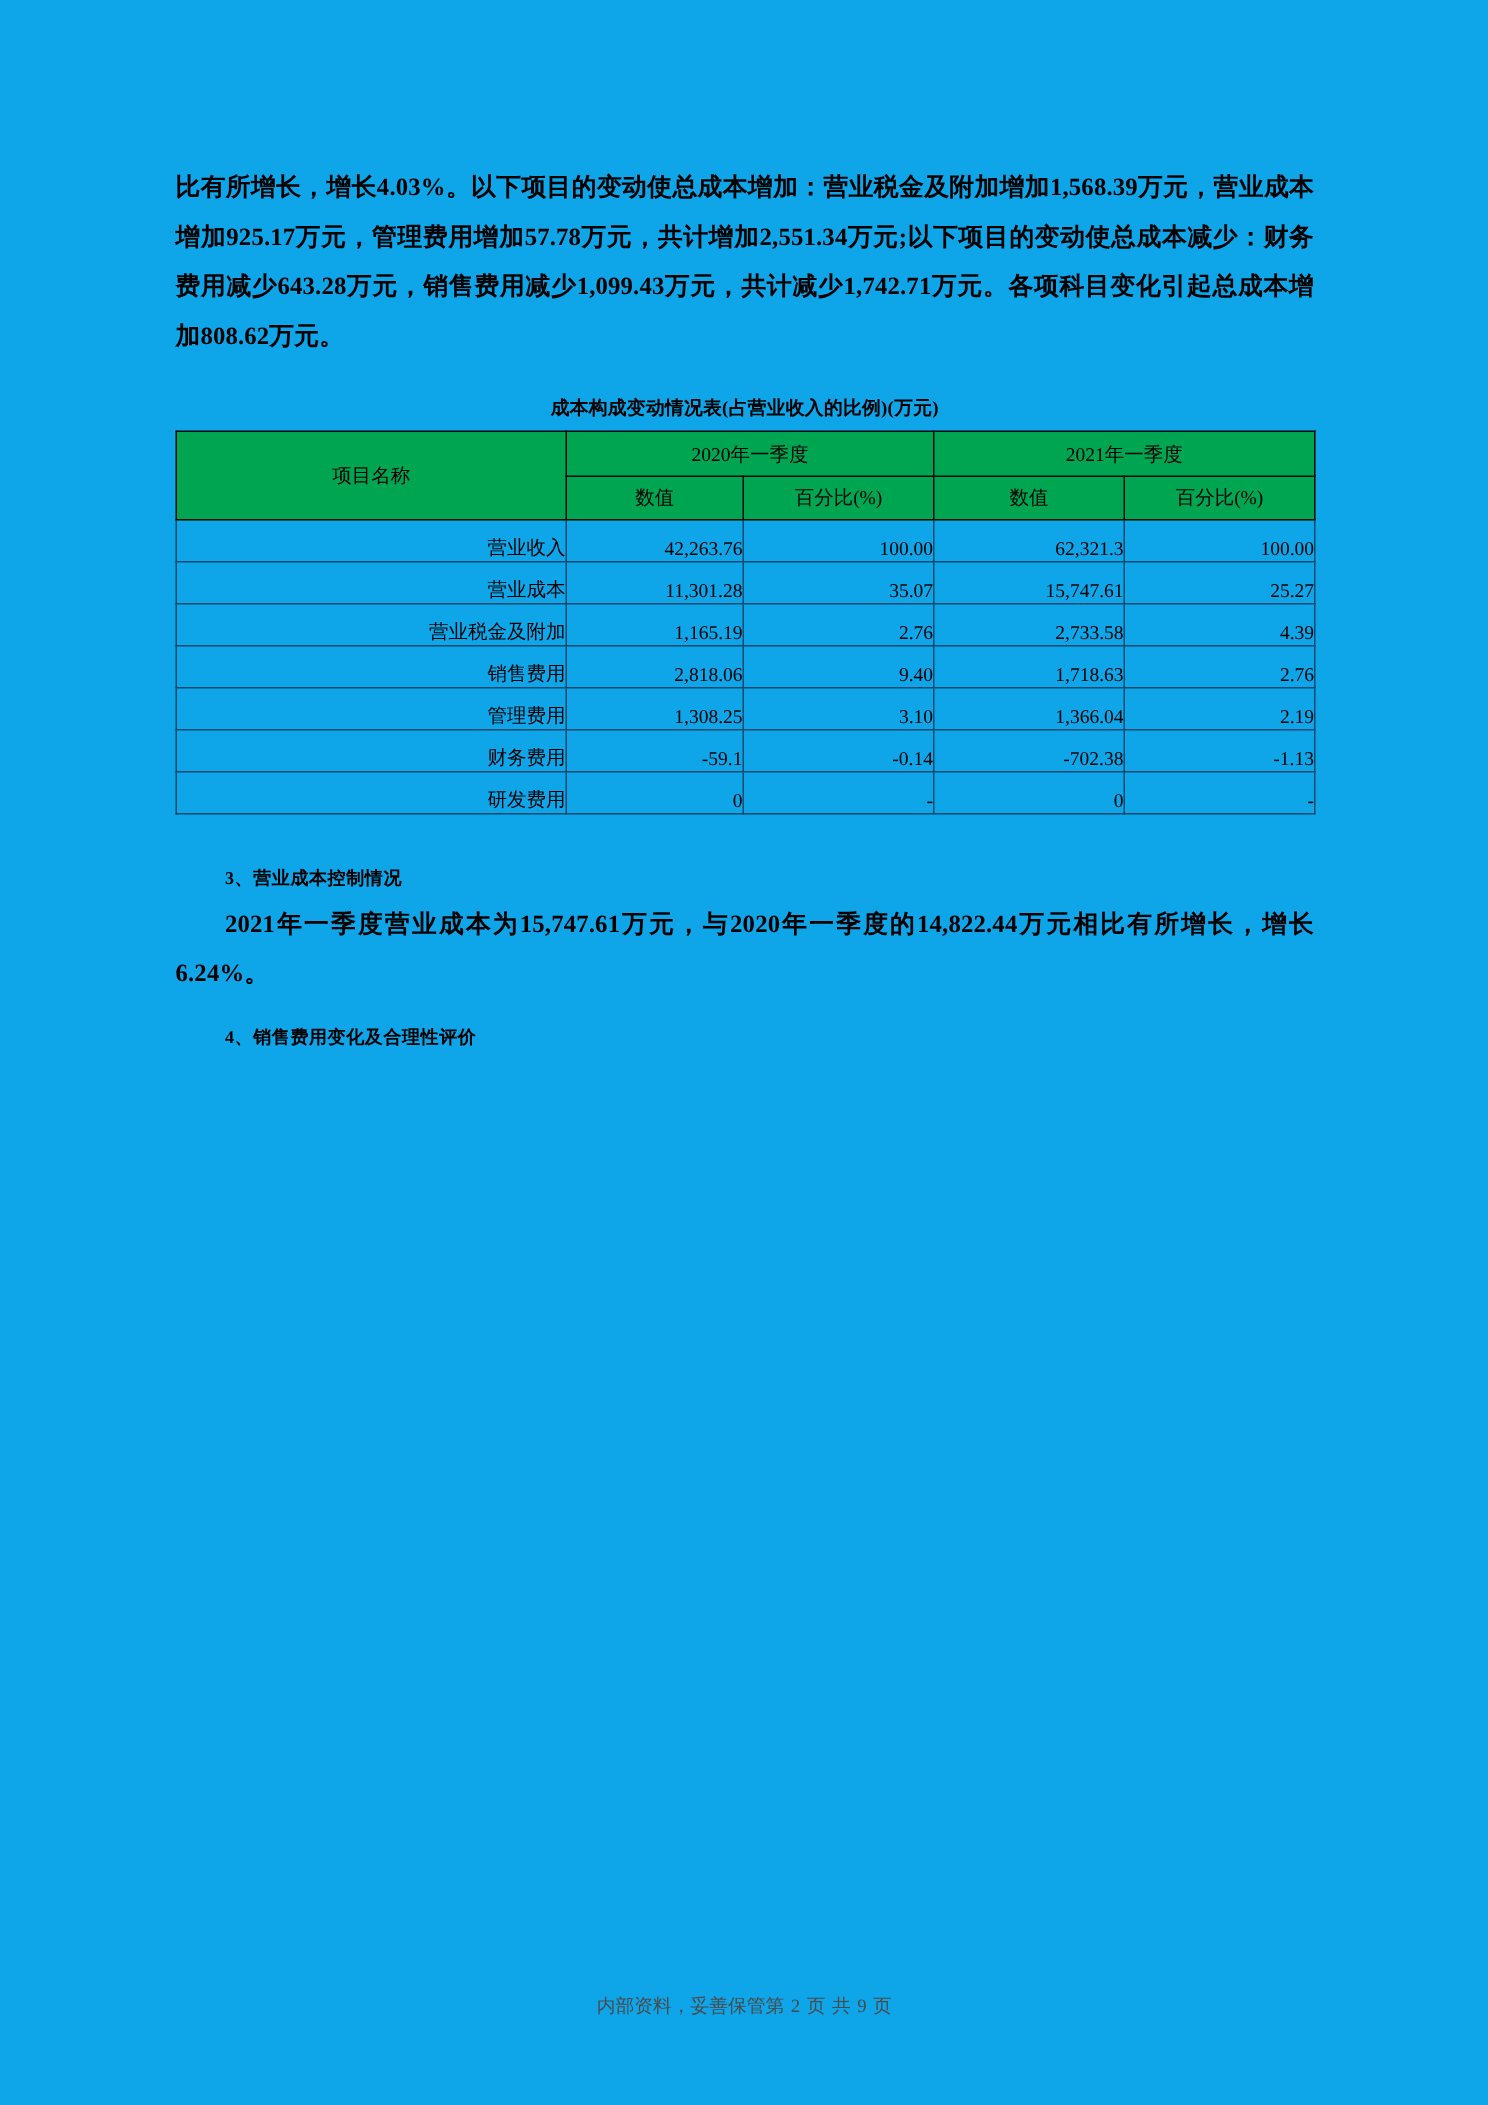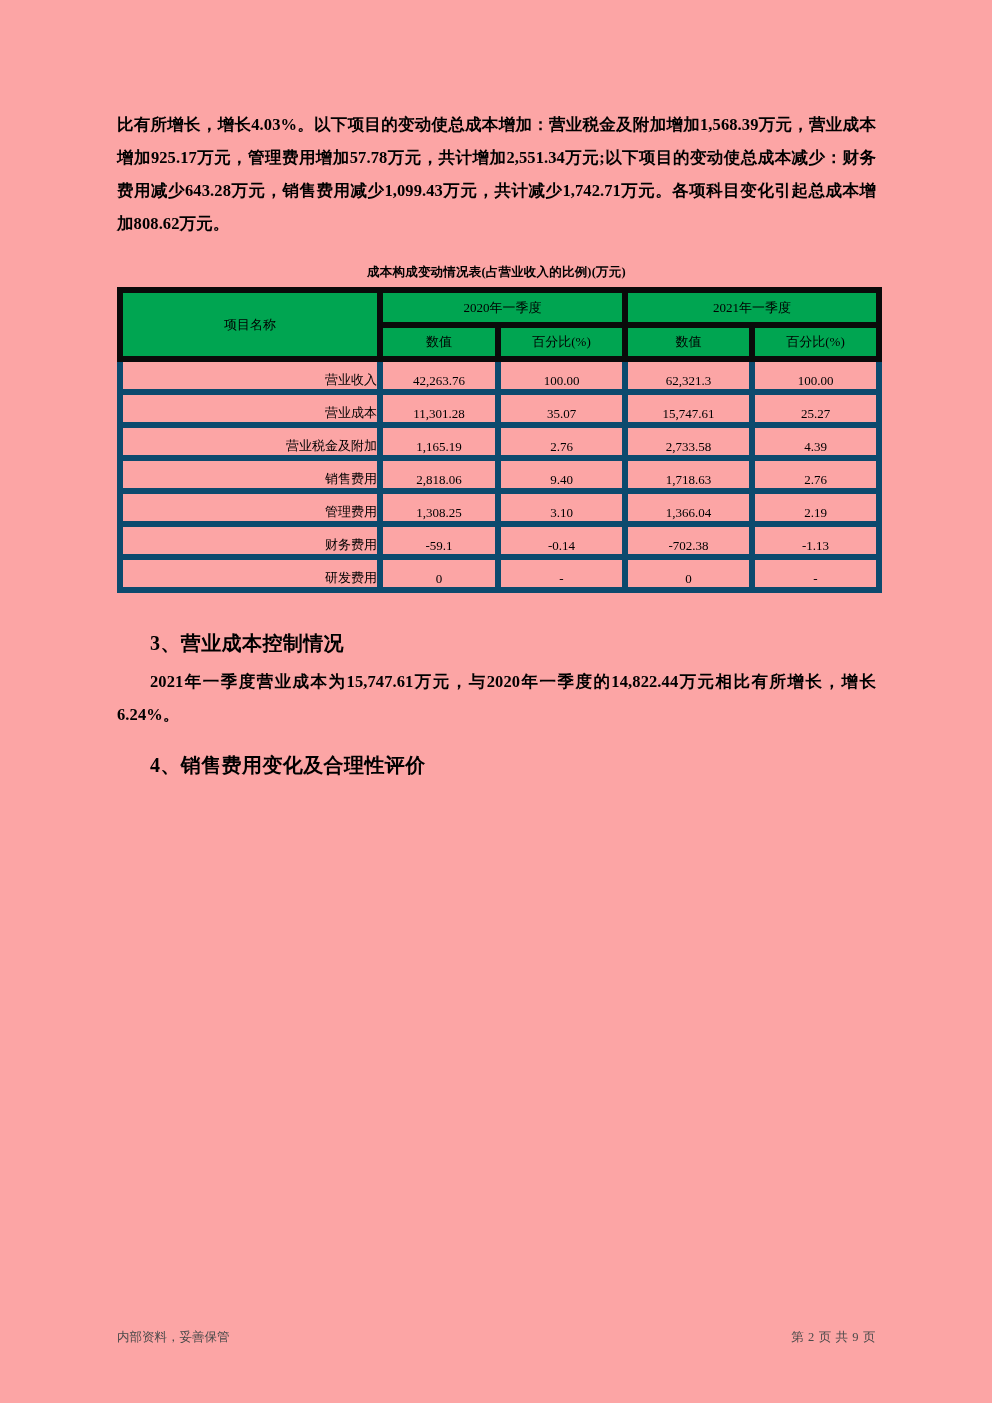--- a/index.html
+++ b/index.html
@@ -8,21 +8,21 @@
     background: #ffffff;
   }
   body {
     font-family: "Liberation Serif", "DejaVu Serif", serif;
     color: #000000;
   }
   .page {
     position: relative;
     width: 992px;
     height: 1403px;
-    background: #fca5a5;
+    background: #0ea5e9;
     overflow: hidden;
     box-sizing: border-box;
     padding-left: 23px;
   }
   .content {
     position: absolute;
     left: 117px;
     top: 108px;
     width: 759px;
   }
@@ -36,21 +36,21 @@
     text-justify: inter-ideograph;
     margin: 0 0 4px 0;
     letter-spacing: 0.1px;
   }
   .para.indent {
     text-indent: 33px;
   }
 
   
   .heading {
-    font-size: 20px;
+    font-size: 12px;
     font-weight: bold;
     line-height: 2.0;
     margin: 14px 0 2px 0;
     text-indent: 33px;
     letter-spacing: 0.4px;
   }
 
   
   .table-wrap {
     margin-top: 24px;
@@ -64,21 +64,21 @@
     letter-spacing: 0.2px;
   }
   table.cost-table {
     border-collapse: collapse;
     width: 759px;
     table-layout: fixed;
     font-size: 13px;
   }
   table.cost-table td,
   table.cost-table th {
-    border: 6px solid #0c4a6e;
+    border: 1px solid #0c4a6e;
     padding: 0;
     font-weight: normal;
     vertical-align: bottom;
   }
   table.cost-table thead td {
     background: #00A551;
     color: #000000;
     text-align: center;
     font-size: 13px;
     vertical-align: middle;
@@ -96,38 +96,38 @@
   table.cost-table tbody td {
     height: 27px;
     font-size: 13px;
   }
   td.item-name {
     text-align: right;
     padding-left: 8px;
     padding-bottom: 3px;
   }
   td.num {
-    text-align: center;
+    text-align: right;
     padding-right: 5px;
     padding-bottom: 3px;
   }
   .col-item  { width: 260px; }
   .col-v1    { width: 118px; }
   .col-p1    { width: 127px; }
   .col-v2    { width: 127px; }
   .col-p2    { width: 127px; }
 
   
   .footer {
     position: absolute;
     left: 117px;
     top: 1329px;
     width: 759px;
     display: flex;
-    justify-content: space-between;
+    justify-content: center;
     align-items: baseline;
     font-size: 12.5px;
     color: #4a4a4a;
   }
   .footer-right { letter-spacing: 0.6px; }
 </style>
 </head>
 <body>
 
 <div class="page">

